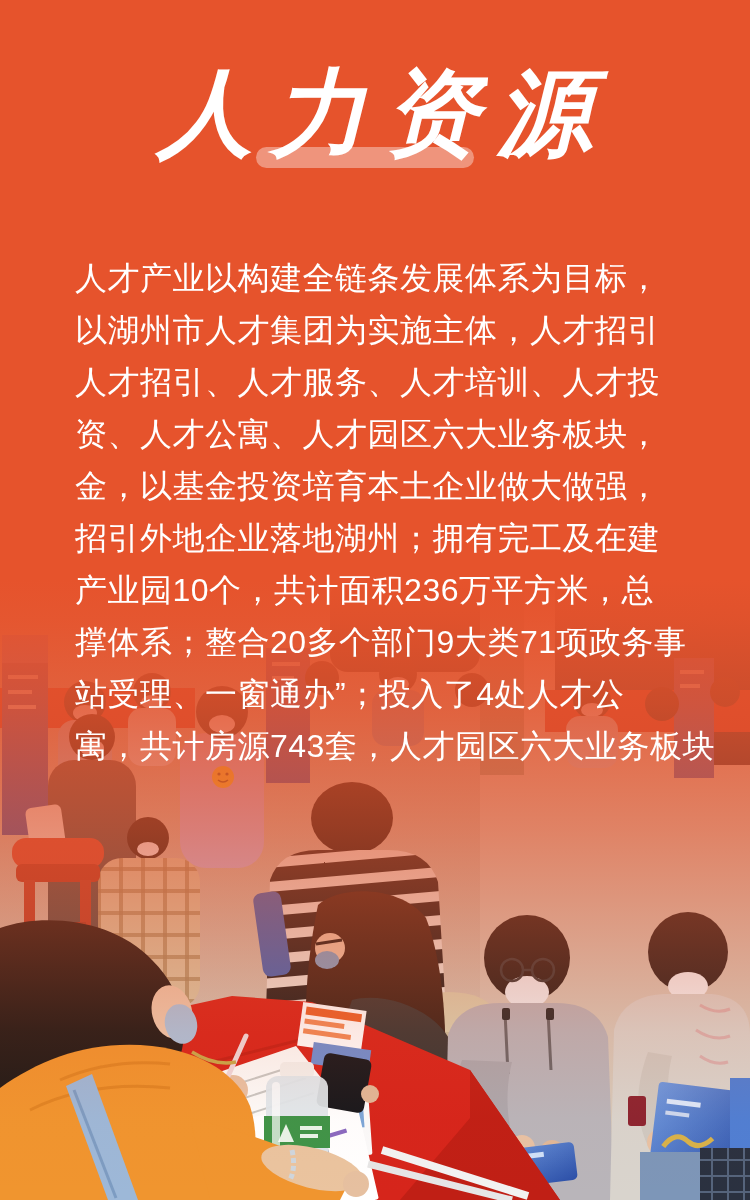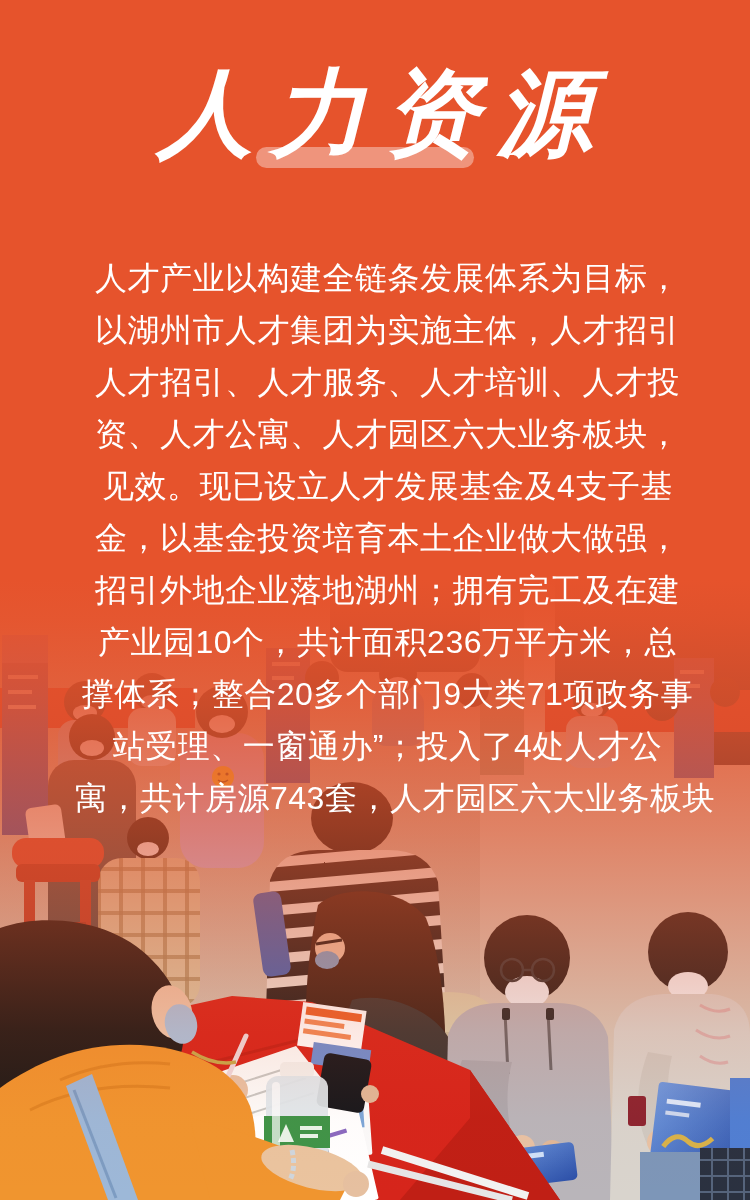--- a/index.html
+++ b/index.html
@@ -42,21 +42,20 @@
     white-space:nowrap;
   }
   .body-text{
     position:absolute;left:75px;top:252px;width:625px;z-index:5;
     color:#fff;
   }
   .body-line{
     height:52px;line-height:52px;font-size:32px;
     white-space:nowrap;letter-spacing:0.5px;
     font-family:"Liberation Sans",sans-serif;
-    text-align:center;
   }
 </style>
 </head>
 <body>
 
 <div class="poster">
 
   <div class="photo">
     <svg width="750" height="620" viewBox="0 580 750 620" xmlns="http://www.w3.org/2000/svg">
       <defs>
@@ -304,21 +303,20 @@
 
   <div class="title-pill"></div>
 
   <div class="page-title">人力资源</div>
 
   <div class="body-text">
     <div class="body-line">人才产业以构建全链条发展体系为目标，</div>
     <div class="body-line">以湖州市人才集团为实施主体，人才招引</div>
     <div class="body-line">人才招引、人才服务、人才培训、人才投</div>
     <div class="body-line">资、人才公寓、人才园区六大业务板块，</div>
-    <div class="body-line">见效。现已设立人才发展基金及4支子基</div>
     <div class="body-line">金，以基金投资培育本土企业做大做强，</div>
     <div class="body-line">招引外地企业落地湖州；拥有完工及在建</div>
     <div class="body-line">产业园10个，共计面积236万平方米，总</div>
     <div class="body-line">撑体系；整合20多个部门9大类71项政务事</div>
     <div class="body-line">站受理、一窗通办”；投入了4处人才公</div>
     <div class="body-line">寓，共计房源743套，人才园区六大业务板块</div>
   </div>
 
 </div>
 

